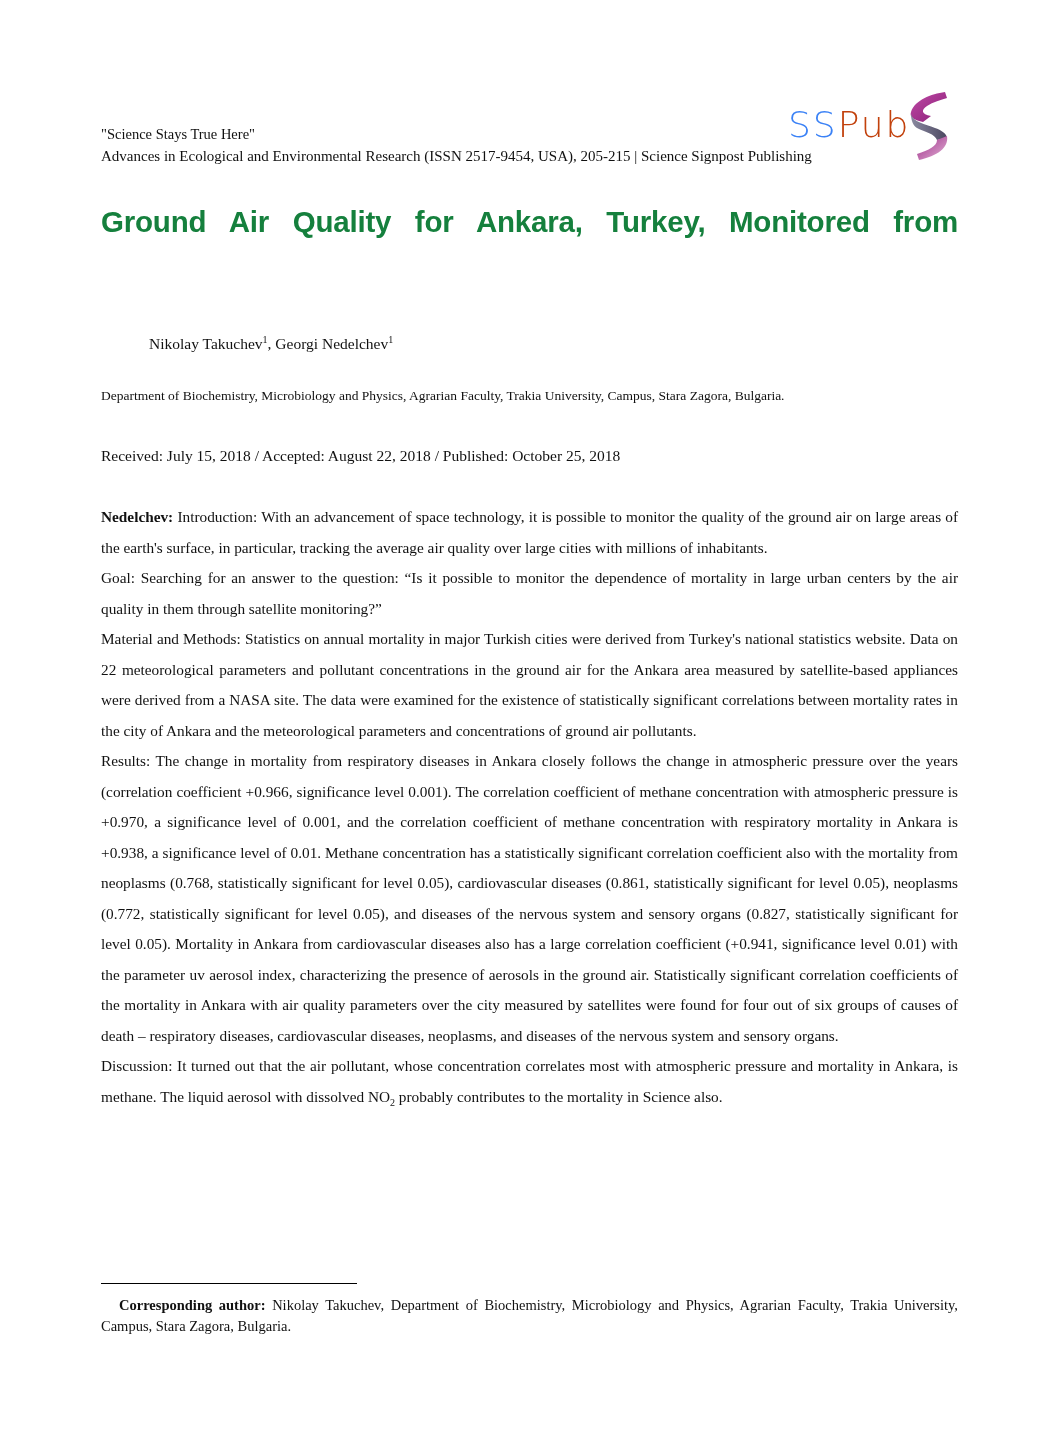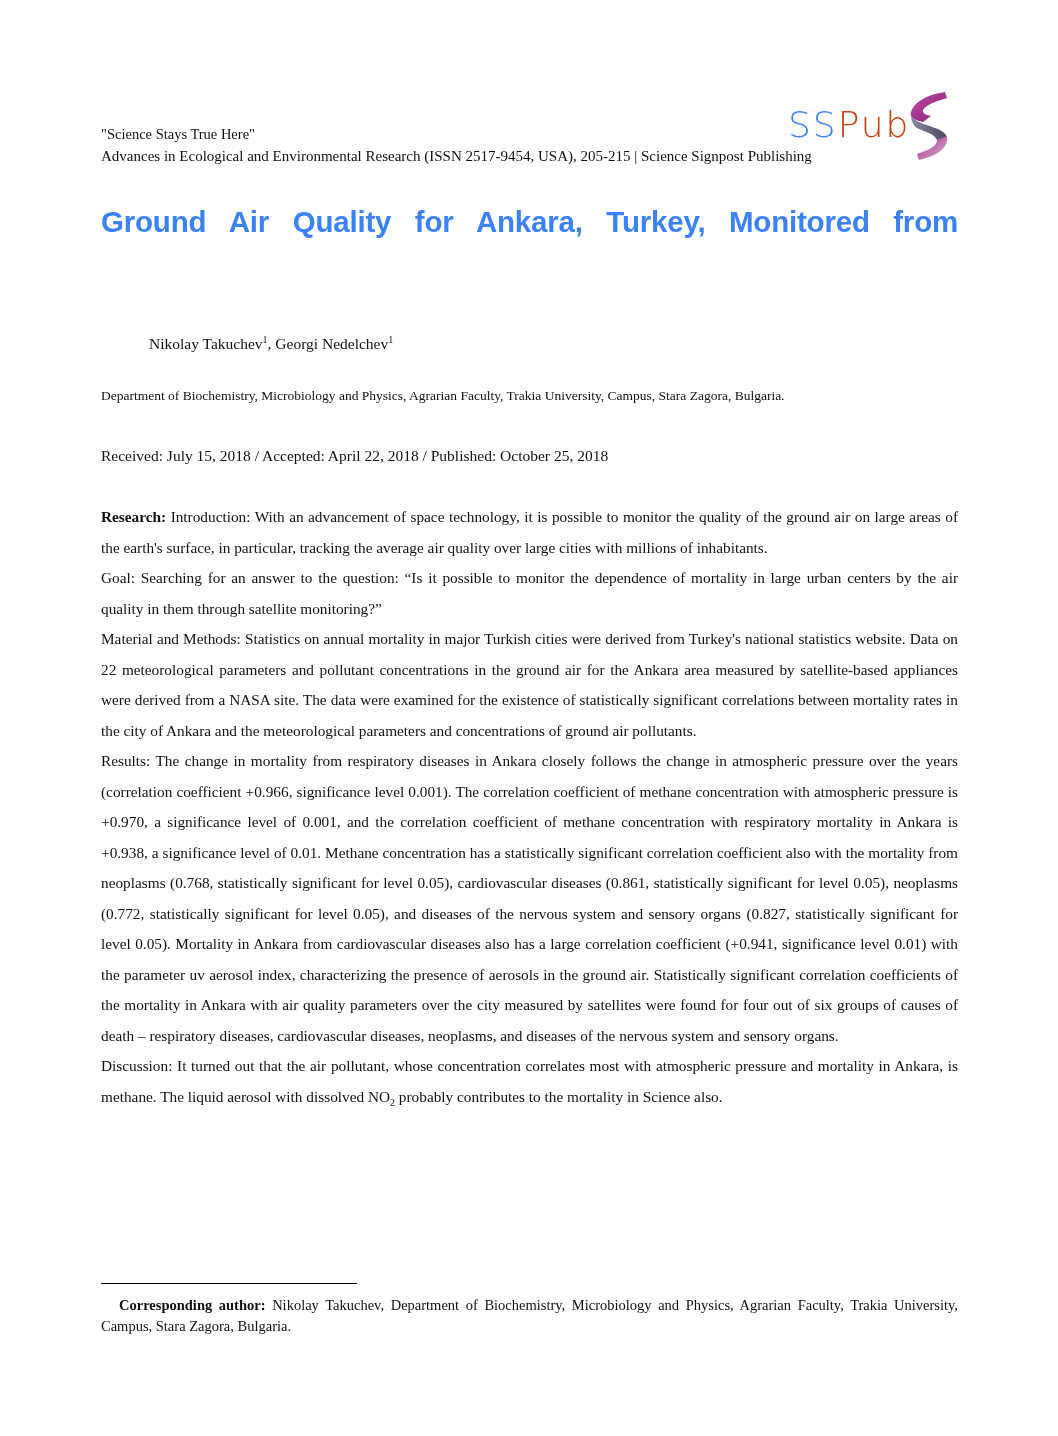--- a/index.html
+++ b/index.html
@@ -8,21 +8,21 @@
   .header-motto { position: absolute; left: 101px; top: 126px; font-size: 14.5px; }
   .header-journal { position: absolute; left: 101px; top: 148px; font-size: 15px; white-space: nowrap; }
   .logo { position: absolute; left: 788px; top: 90px; width: 165px; height: 72px; }
   .logo-text { position: absolute; left: 0; top: 14px; font-family: "DejaVu Sans", sans-serif;
                font-weight: 200; font-size: 36px; letter-spacing: 2px; }
   .logo-text .ss { color: #3b82f6; }
   .logo-text .pub { color: #c2410c; }
   .logo svg { position: absolute; left: 113px; top: 0; }
   .title { position: absolute; left: 101px; top: 193px; width: 857px;
            font-family: "Liberation Sans", "DejaVu Sans", sans-serif; font-weight: bold;
-           font-size: 29.5px; line-height: 58px; text-align: justify; text-align-last: left; color: #3b82f6;
+           font-size: 29.5px; line-height: 58px; text-align: justify; text-align-last: left; color: #15803d;
            letter-spacing: -0.2px; }
   .title .l1 { display: block; text-align: justify; text-align-last: justify; }
   .title .l2 { display: block; }
   .authors { position: absolute; left: 101px; top: 334px; font-size: 15.5px; margin-left: 48px; }
   .authors sup { font-size: 10px; }
   .affil { position: absolute; left: 101px; top: 388px; font-size: 13.5px; white-space: nowrap; }
   .dates { position: absolute; left: 101px; top: 447px; font-size: 15.5px; white-space: nowrap; }
   .abstract { position: absolute; left: 101px; top: 502px; width: 857px; font-size: 15.3px;
               line-height: 30.5px; text-align: justify; }
   .abstract p { margin: 0; }
@@ -63,24 +63,24 @@
 </div>
 
 <h1 class="title" style="margin:0;">
   <span class="l1">Ground Air Quality for Ankara, Turkey, Monitored from</span>
 </h1>
 
 <div class="authors"><span>Nikolay Takuchev</span><sup>1</sup><span>, </span><span>Georgi Nedelchev</span><sup>1</sup></div>
 
 <div class="affil">Department of Biochemistry, Microbiology and Physics, Agrarian Faculty, Trakia University, Campus, Stara Zagora, Bulgaria.</div>
 
-<div class="dates">Received: July 15, 2018 / Accepted: April 22, 2018 / Published: October 25, 2018</div>
+<div class="dates">Received: July 15, 2018 / Accepted: August 22, 2018 / Published: October 25, 2018</div>
 
 <div class="abstract">
-  <p><span class="lbl">Research:</span> <span>Introduction: With an advancement of space technology, it is possible to monitor the quality of the ground air on large areas of the earth's surface, in particular, tracking the average air quality over large cities with millions of inhabitants.</span></p>
+  <p><span class="lbl">Nedelchev:</span> <span>Introduction: With an advancement of space technology, it is possible to monitor the quality of the ground air on large areas of the earth's surface, in particular, tracking the average air quality over large cities with millions of inhabitants.</span></p>
   <p>Goal: Searching for an answer to the question: “Is it possible to monitor the dependence of mortality in large urban centers by the air quality in them through satellite monitoring?”</p>
   <p>Material and Methods: Statistics on annual mortality in major Turkish cities were derived from Turkey's national statistics website. Data on 22 meteorological parameters and pollutant concentrations in the ground air for the Ankara area measured by satellite-based appliances were derived from a NASA site. The data were examined for the existence of statistically significant correlations between mortality rates in the city of Ankara and the meteorological parameters and concentrations of ground air pollutants.</p>
   <p>Results: The change in mortality from respiratory diseases in Ankara closely follows the change in atmospheric pressure over the years (correlation coefficient +0.966, significance level 0.001). The correlation coefficient of methane concentration with atmospheric pressure is +0.970, a significance level of 0.001, and the correlation coefficient of methane concentration with respiratory mortality in Ankara is +0.938, a significance level of 0.01. Methane concentration has a statistically significant correlation coefficient also with the mortality from neoplasms (0.768, statistically significant for level 0.05), cardiovascular diseases (0.861, statistically significant for level 0.05), neoplasms (0.772, statistically significant for level 0.05), and diseases of the nervous system and sensory organs (0.827, statistically significant for level 0.05). Mortality in Ankara from cardiovascular diseases also has a large correlation coefficient (+0.941, significance level 0.01) with the parameter uv aerosol index, characterizing the presence of aerosols in the ground air. Statistically significant correlation coefficients of the mortality in Ankara with air quality parameters over the city measured by satellites were found for four out of six groups of causes of death – respiratory diseases, cardiovascular diseases, neoplasms, and diseases of the nervous system and sensory organs.</p>
   <p><span>Discussion: It turned out that the air pollutant, whose concentration correlates most with atmospheric pressure and mortality in Ankara, is methane. The liquid aerosol with dissolved NO</span><sub style="font-size:10px;">2</sub><span> probably contributes to the mortality in Science also.</span></p>
 </div>
 
 <div class="footnote-rule"></div>
 <div class="footnote"><span class="lbl">Corresponding author:</span><span> Nikolay Takuchev, Department of Biochemistry, Microbiology and Physics, Agrarian Faculty, Trakia University, Campus, Stara Zagora, Bulgaria.</span></div>
 
 </body></html>

